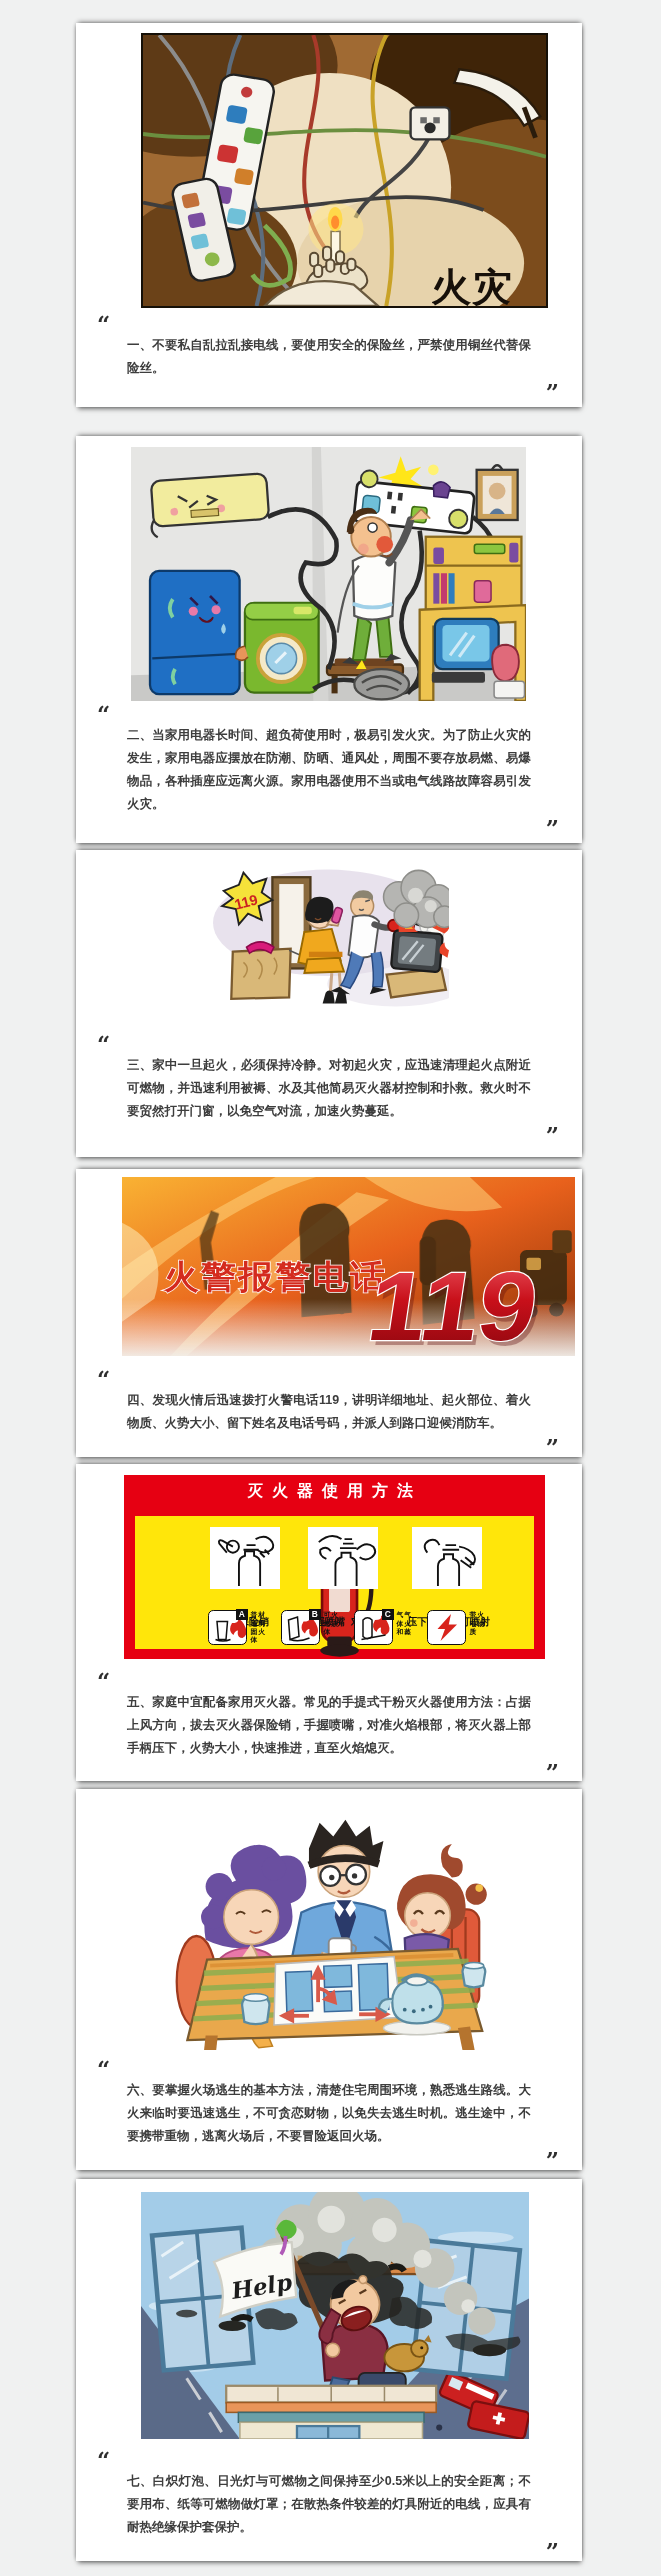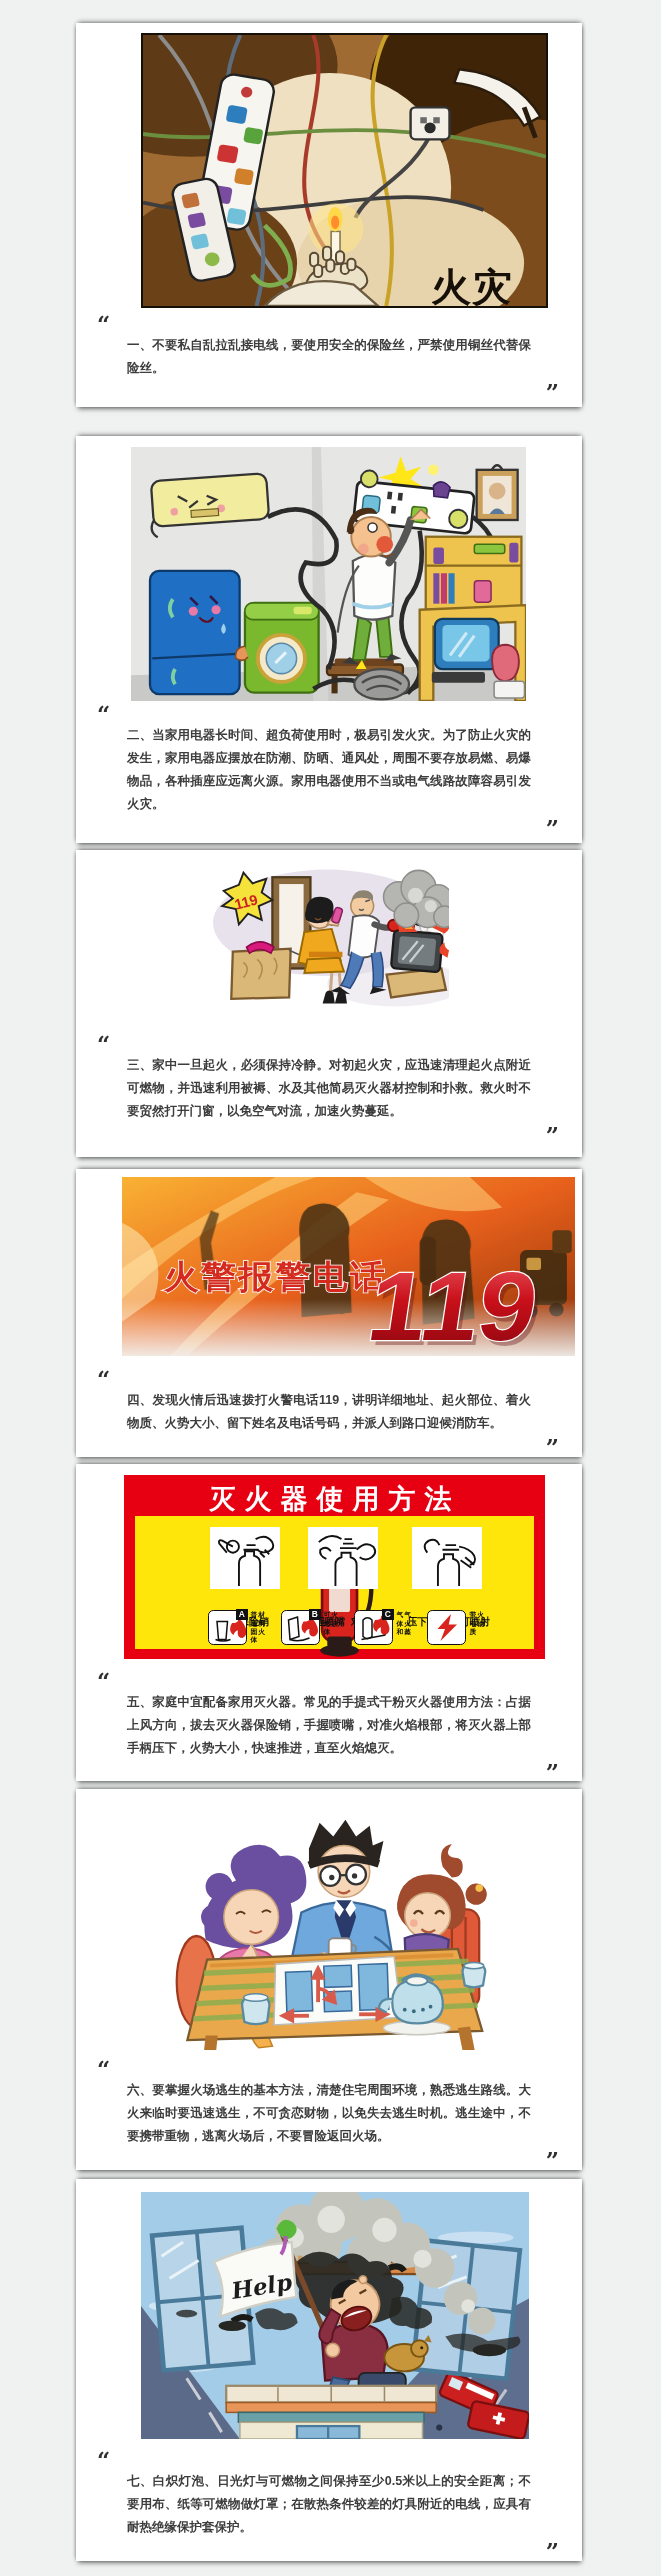--- a/index.html
+++ b/index.html
@@ -52,21 +52,21 @@
   .q-close{
     margin-right:23px;height:23px;line-height:23px;text-align:right;
     font-size:23px;font-weight:bold;color:#2f2f2f;
     font-family:"DejaVu Serif", serif;
   }
 
   
   .poster{width:100%;height:100%;background:#e60012;position:relative;}
   .poster-title{
     position:absolute;top:6px;left:0;right:0;text-align:center;
-    color:#ffffff;font-size:27px;font-weight:bold;letter-spacing:9px;white-space:nowrap;
+    color:#ffffff;font-size:16px;font-weight:bold;letter-spacing:9px;white-space:nowrap;
   }
   .poster-inner{position:absolute;left:10.6px;right:10.6px;top:41px;bottom:10px;background:#ffe60a;}
   .ext-svg{position:absolute;left:9px;top:12px;width:65px;height:116px;}
   .step{position:absolute;top:10.6px;width:70px;height:62px;background:#ffffff;}
   .s1{left:75px}.s2{left:173px}.s3{left:277px}
   .step svg{width:100%;height:100%;display:block;}
   .step-cap{position:absolute;top:76px;font-size:10px;font-weight:bold;color:#111;text-align:center;white-space:nowrap;margin-top:23px;}
   .sc1{left:64px;width:91px;}
   .sc2{left:149px;width:129px;font-family:Liberation Mono, monospace;}
   .sc3{left:257px;width:114px;}

